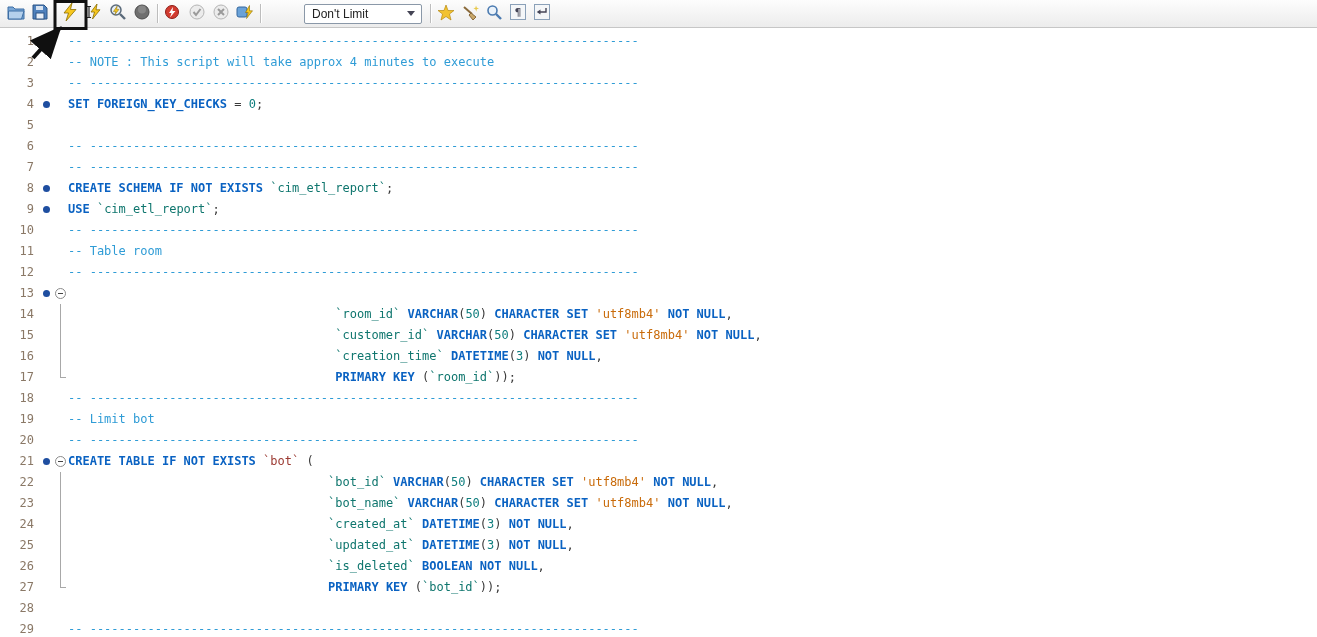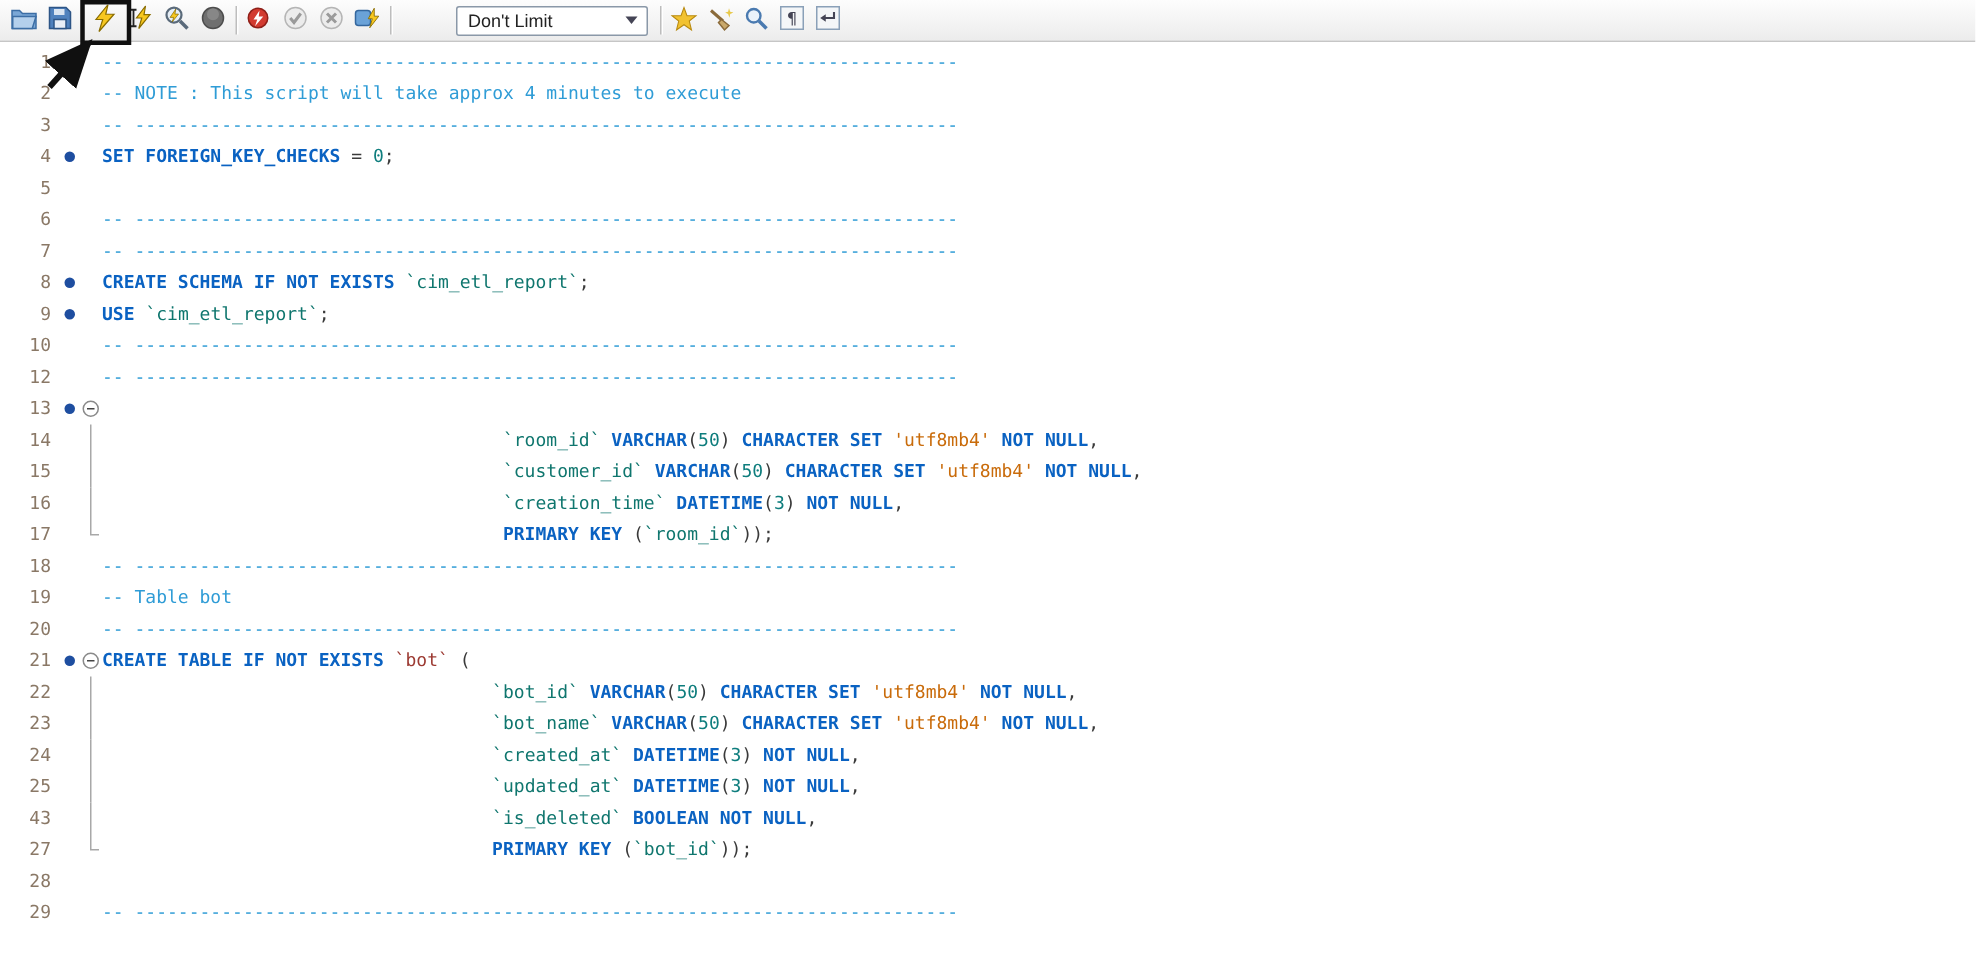--- a/index.html
+++ b/index.html
@@ -14,21 +14,21 @@
     border-bottom:1px solid #c6c6c6;
     position:relative;
   }
   .tbtn{
     width:24px;height:25px;flex:none;border:none;background:transparent;
     display:flex;align-items:center;justify-content:center;padding:0;cursor:pointer;
   }
   .tbtn.gap{margin-left:6px;}
   .tsep{flex:none;width:1px;height:19px;background:#bdbdbd;margin:0 3px;box-shadow:1px 0 0 #ffffff;}
   .combo{
-    flex:none;height:20px;width:128px;margin-left:40px;
+    flex:none;height:20px;width:118px;margin-left:40px;
     border:1px solid #8a98a8;background:#ffffff;border-radius:2px;
     display:flex;align-items:center;padding:0 4px 0 7px;box-sizing:border-box;cursor:default;
   }
   .combo-text{flex:1;font-size:12px;color:#222;white-space:nowrap;overflow:hidden;}
   .combo-arrow{flex:none;width:12px;display:flex;justify-content:center;}
   .combo-arrow::before{content:"";border-left:4px solid transparent;border-right:4px solid transparent;border-top:5px solid #445;}
   
   .annot{position:absolute;left:0;top:0;z-index:40;pointer-events:none;}
   
   .editor{padding-top:3px;background:#ffffff;}
@@ -225,32 +225,33 @@
       <div class="line"><span class="lnum">1</span><span class="mcell"></span><span class="fcell"></span><span class="codetext"><span class="tk-cm">-- ----------------------------------------------------------------------------</span></span></div>
       <div class="line"><span class="lnum">2</span><span class="mcell"></span><span class="fcell"></span><span class="codetext"><span class="tk-cm">-- NOTE : This script will take approx 4 minutes to execute</span></span></div>
       <div class="line"><span class="lnum">3</span><span class="mcell"></span><span class="fcell"></span><span class="codetext"><span class="tk-cm">-- ----------------------------------------------------------------------------</span></span></div>
       <div class="line"><span class="lnum">4</span><span class="mcell"><span class="dot"></span></span><span class="fcell"></span><span class="codetext"><span class="tk-kw">SET FOREIGN_KEY_CHECKS</span><span class="tk-pln"> = </span><span class="tk-num">0</span><span class="tk-pln">;</span></span></div>
       <div class="line"><span class="lnum">5</span><span class="mcell"></span><span class="fcell"></span><span class="codetext"></span></div>
       <div class="line"><span class="lnum">6</span><span class="mcell"></span><span class="fcell"></span><span class="codetext"><span class="tk-cm">-- ----------------------------------------------------------------------------</span></span></div>
       <div class="line"><span class="lnum">7</span><span class="mcell"></span><span class="fcell"></span><span class="codetext"><span class="tk-cm">-- ----------------------------------------------------------------------------</span></span></div>
       <div class="line"><span class="lnum">8</span><span class="mcell"><span class="dot"></span></span><span class="fcell"></span><span class="codetext"><span class="tk-kw">CREATE SCHEMA IF NOT EXISTS</span><span class="tk-pln"> </span><span class="tk-id">`cim_etl_report`</span><span class="tk-pln">;</span></span></div>
       <div class="line"><span class="lnum">9</span><span class="mcell"><span class="dot"></span></span><span class="fcell"></span><span class="codetext"><span class="tk-kw">USE</span><span class="tk-pln"> </span><span class="tk-id">`cim_etl_report`</span><span class="tk-pln">;</span></span></div>
       <div class="line"><span class="lnum">10</span><span class="mcell"></span><span class="fcell"></span><span class="codetext"><span class="tk-cm">-- ----------------------------------------------------------------------------</span></span></div>
+      <div class="line"><span class="lnum">11</span><span class="mcell"></span><span class="fcell"></span><span class="codetext"><span class="tk-cm">-- Table room</span></span></div>
       <div class="line"><span class="lnum">12</span><span class="mcell"></span><span class="fcell"></span><span class="codetext"><span class="tk-cm">-- ----------------------------------------------------------------------------</span></span></div>
       <div class="line"><span class="lnum">13</span><span class="mcell"><span class="dot"></span></span><span class="fcell f-open"></span></div>
       <div class="line"><span class="lnum">14</span><span class="mcell"></span><span class="fcell f-line"></span><span class="codetext" style="padding-left: 37ch;"><span class="tk-id">`room_id`</span><span class="tk-pln"> </span><span class="tk-kw">VARCHAR</span><span class="tk-pln">(</span><span class="tk-num">50</span><span class="tk-pln">) </span><span class="tk-kw">CHARACTER SET</span><span class="tk-pln"> </span><span class="tk-str">'utf8mb4'</span><span class="tk-pln"> </span><span class="tk-kw">NOT NULL</span><span class="tk-pln">,</span></span></div>
       <div class="line"><span class="lnum">15</span><span class="mcell"></span><span class="fcell f-line"></span><span class="codetext" style="padding-left: 37ch;"><span class="tk-id">`customer_id`</span><span class="tk-pln"> </span><span class="tk-kw">VARCHAR</span><span class="tk-pln">(</span><span class="tk-num">50</span><span class="tk-pln">) </span><span class="tk-kw">CHARACTER SET</span><span class="tk-pln"> </span><span class="tk-str">'utf8mb4'</span><span class="tk-pln"> </span><span class="tk-kw">NOT NULL</span><span class="tk-pln">,</span></span></div>
       <div class="line"><span class="lnum">16</span><span class="mcell"></span><span class="fcell f-line"></span><span class="codetext" style="padding-left: 37ch;"><span class="tk-id">`creation_time`</span><span class="tk-pln"> </span><span class="tk-kw">DATETIME</span><span class="tk-pln">(</span><span class="tk-num">3</span><span class="tk-pln">) </span><span class="tk-kw">NOT NULL</span><span class="tk-pln">,</span></span></div>
       <div class="line"><span class="lnum">17</span><span class="mcell"></span><span class="fcell f-end"></span><span class="codetext" style="padding-left: 37ch;"><span class="tk-kw">PRIMARY KEY</span><span class="tk-pln"> (</span><span class="tk-id">`room_id`</span><span class="tk-pln">));</span></span></div>
       <div class="line"><span class="lnum">18</span><span class="mcell"></span><span class="fcell"></span><span class="codetext"><span class="tk-cm">-- ----------------------------------------------------------------------------</span></span></div>
-      <div class="line"><span class="lnum">19</span><span class="mcell"></span><span class="fcell"></span><span class="codetext"><span class="tk-cm">-- Table bot</span></span></div>
+      <div class="line"><span class="lnum">19</span><span class="mcell"></span><span class="fcell"></span><span class="codetext"><span class="tk-cm">-- Limit bot</span></span></div>
       <div class="line"><span class="lnum">20</span><span class="mcell"></span><span class="fcell"></span><span class="codetext"><span class="tk-cm">-- ----------------------------------------------------------------------------</span></span></div>
       <div class="line"><span class="lnum">21</span><span class="mcell"><span class="dot"></span></span><span class="fcell f-open"></span><span class="codetext"><span class="tk-kw">CREATE TABLE IF NOT EXISTS</span><span class="tk-pln"> </span><span class="tk-tbl">`bot`</span><span class="tk-pln"> (</span></span></div>
       <div class="line"><span class="lnum">22</span><span class="mcell"></span><span class="fcell f-line"></span><span class="codetext" style="padding-left: 36ch;"><span class="tk-id">`bot_id`</span><span class="tk-pln"> </span><span class="tk-kw">VARCHAR</span><span class="tk-pln">(</span><span class="tk-num">50</span><span class="tk-pln">) </span><span class="tk-kw">CHARACTER SET</span><span class="tk-pln"> </span><span class="tk-str">'utf8mb4'</span><span class="tk-pln"> </span><span class="tk-kw">NOT NULL</span><span class="tk-pln">,</span></span></div>
       <div class="line"><span class="lnum">23</span><span class="mcell"></span><span class="fcell f-line"></span><span class="codetext" style="padding-left: 36ch;"><span class="tk-id">`bot_name`</span><span class="tk-pln"> </span><span class="tk-kw">VARCHAR</span><span class="tk-pln">(</span><span class="tk-num">50</span><span class="tk-pln">) </span><span class="tk-kw">CHARACTER SET</span><span class="tk-pln"> </span><span class="tk-str">'utf8mb4'</span><span class="tk-pln"> </span><span class="tk-kw">NOT NULL</span><span class="tk-pln">,</span></span></div>
       <div class="line"><span class="lnum">24</span><span class="mcell"></span><span class="fcell f-line"></span><span class="codetext" style="padding-left: 36ch;"><span class="tk-id">`created_at`</span><span class="tk-pln"> </span><span class="tk-kw">DATETIME</span><span class="tk-pln">(</span><span class="tk-num">3</span><span class="tk-pln">) </span><span class="tk-kw">NOT NULL</span><span class="tk-pln">,</span></span></div>
       <div class="line"><span class="lnum">25</span><span class="mcell"></span><span class="fcell f-line"></span><span class="codetext" style="padding-left: 36ch;"><span class="tk-id">`updated_at`</span><span class="tk-pln"> </span><span class="tk-kw">DATETIME</span><span class="tk-pln">(</span><span class="tk-num">3</span><span class="tk-pln">) </span><span class="tk-kw">NOT NULL</span><span class="tk-pln">,</span></span></div>
-      <div class="line"><span class="lnum">43</span><span class="mcell"></span><span class="fcell f-line"></span><span class="codetext" style="padding-left: 36ch;"><span class="tk-id">`is_deleted`</span><span class="tk-pln"> </span><span class="tk-kw">BOOLEAN NOT NULL</span><span class="tk-pln">,</span></span></div>
+      <div class="line"><span class="lnum">26</span><span class="mcell"></span><span class="fcell f-line"></span><span class="codetext" style="padding-left: 36ch;"><span class="tk-id">`is_deleted`</span><span class="tk-pln"> </span><span class="tk-kw">BOOLEAN NOT NULL</span><span class="tk-pln">,</span></span></div>
       <div class="line"><span class="lnum">27</span><span class="mcell"></span><span class="fcell f-end"></span><span class="codetext" style="padding-left: 36ch;"><span class="tk-kw">PRIMARY KEY</span><span class="tk-pln"> (</span><span class="tk-id">`bot_id`</span><span class="tk-pln">));</span></span></div>
       <div class="line"><span class="lnum">28</span><span class="mcell"></span><span class="fcell"></span><span class="codetext"></span></div>
       <div class="line"><span class="lnum">29</span><span class="mcell"></span><span class="fcell"></span><span class="codetext"><span class="tk-cm">-- ----------------------------------------------------------------------------</span></span></div>
     </div>
 </div>
 
 </body></html>

